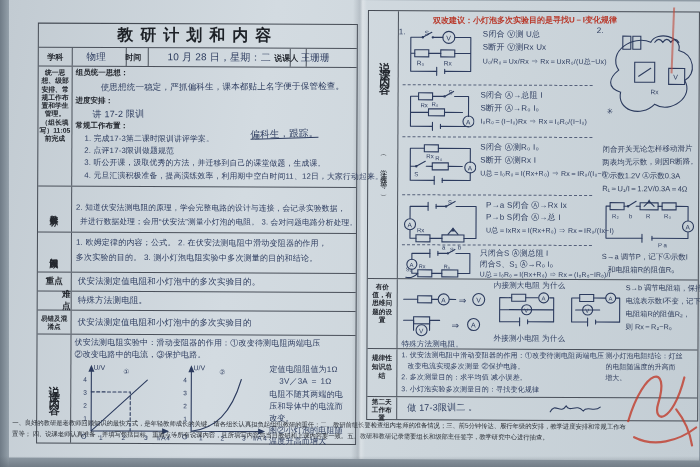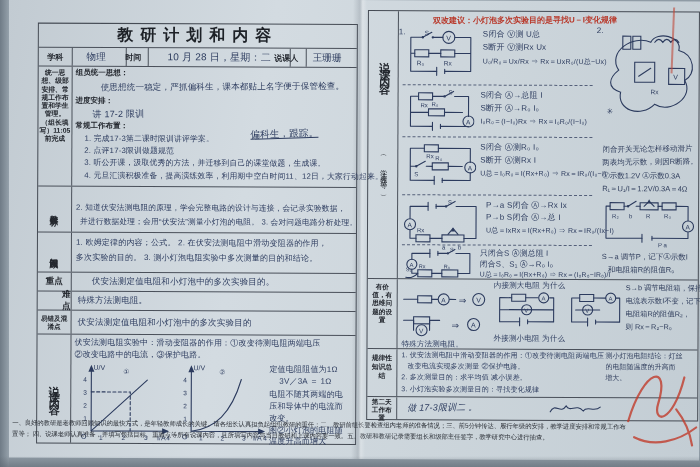--- a/index.html
+++ b/index.html
@@ -48,21 +48,21 @@
       <div class="row cen" style="top:0;height:24px;">
         <span class="title">教研计划和内容</span>
       </div>
 
       <div class="row" style="top:24px;height:19px;">
         <div class="cell cen lbl" style="left:0;width:34px;font-size:8px;">学科</div>
         <div class="cell cen hw" style="left:28px;width:60px;font-size:9.5px;">物理</div>
         <div class="cell cen lbl" style="left:80px;width:30px;font-size:8px;">时间</div>
         <div class="cell cen hw" style="left:110px;width:142px;font-size:10px;">10 月 28 日，星期：二</div>
         <div class="cell cen lbl" style="left:228px;width:40px;font-size:8px;">说课人</div>
-        <div class="cell cen hw" style="left:264px;width:49px;border-right:none;font-size:9.5px;">王珊珊</div>
+        <div class="cell cen hw" style="left:252px;width:49px;border-right:none;font-size:9.5px;">王珊珊</div>
       </div>
 
       <div class="row" style="top:43px;height:120px;">
         <div class="cell lbl" style="left:0;width:34px;font-size:6.8px;font-weight:bold;line-height:1.22;padding:2px 1px;text-align:center;">统一思想、级部安排、常规工作布置和学生管理。（组长填写）11:05前完成</div>
         <div class="cell" style="left:34px;right:0;border-right:none;">
           <span class="abs lbl" style="left:3px;top:1px;font-size:7.5px;">组员统一思想：</span>
           <span class="abs hw" style="left:28px;top:14px;font-size:8.5px;transform:rotate(-.6deg);">使思想统一稳定，严抓偏科生，课本都贴上名字便于保管检查。</span>
           <span class="abs lbl" style="left:3px;top:29px;font-size:7.5px;">进度安排：</span>
           <span class="abs hw" style="left:20px;top:41px;font-size:9px;transform:rotate(-1deg);">讲 17-2 限训</span>
           <span class="abs lbl" style="left:3px;top:54px;font-size:7.5px;">常规工作布置：</span>
@@ -86,21 +86,21 @@
         <div class="cell cen lbl vlabel" style="left:0;width:34px;font-size:8.5px;letter-spacing:1px;">知识回顾</div>
         <div class="cell" style="left:34px;right:0;border-right:none;">
           <span class="abs hw" style="left:4px;top:4px;font-size:8px;">1. 欧姆定律的内容；公式。 2. 在伏安法测电阻中滑动变阻器的作用，</span>
           <span class="abs hw" style="left:4px;top:19px;font-size:8px;">多次实验的目的。 3. 测小灯泡电阻实验中多次测量的目的和结论。</span>
         </div>
       </div>
 
       <div class="row" style="top:249px;height:19px;">
         <div class="cell cen lbl" style="left:0;width:34px;font-size:8.5px;">重点</div>
         <div class="cell" style="left:34px;right:0;border-right:none;">
-          <span class="abs hw" style="left:20px;top:3px;font-size:8.5px;">伏安法测定值电阻和小灯泡中的多次实验目的。</span>
+          <span class="abs hw" style="left:6px;top:3px;font-size:8.5px;">伏安法测定值电阻和小灯泡中的多次实验目的。</span>
         </div>
       </div>
 
       <div class="row" style="top:268px;height:19px;">
         <div class="cell cen lbl" style="left:0;width:34px;font-size:8.5px;padding-left:24px;">难点</div>
         <div class="cell" style="left:34px;right:0;border-right:none;">
           <span class="abs hw" style="left:6px;top:3px;font-size:8.5px;">特殊方法测电阻。</span>
         </div>
       </div>
 
@@ -384,21 +384,21 @@
           <span class="abs hw" style="left:4px;top:35px;font-size:7px;">3. 小灯泡实验多次测量目的：寻找变化规律</span>
           <span class="abs hw2" style="left:208px;top:1px;font-size:7px;">测小灯泡电阻结论：灯丝</span>
           <span class="abs hw2" style="left:208px;top:12px;font-size:7px;">的电阻随温度的升高而</span>
           <span class="abs hw2" style="left:208px;top:23px;font-size:7px;">增大。</span>
         </div>
       </div>
 
       <div class="row" style="top:386px;height:22px;border-bottom:none;">
         <div class="cell lbl" style="left:0;width:30px;font-size:6.6px;line-height:1.25;padding:1px 2px;text-align:center;">第二天工作布置</div>
         <div class="cell" style="left:30px;right:0;border-right:none;">
-          <span class="abs hw" style="left:10px;top:4px;font-size:9px;transform:rotate(-1deg);font-style:italic;">做 17-3限训二 。</span>
+          <span class="abs hw" style="left:10px;top:4px;font-size:9px;transform:rotate(-1deg);">做 17-3限训二 。</span>
           <svg class="abs" style="left:150px;top:2px;" width="56" height="18" viewBox="0 0 56 18">
             <path class="ink-stroke" d="M3,12 C8,2 13,15 19,6 C23,13 29,3 36,11 C40,5 47,13 53,7"></path>
           </svg>
         </div>
       </div>
     </div>
 
     <span class="abs" style="left:6px;top:421px;font-size:6.4px;color:#2a2e35;letter-spacing:-.1px;transform:rotate(.15deg);">一、良好的教研是老教师回顾知识的最快方式，是年轻教师成长的关键。请各组长认真担负起组织教研的重任；二、教研前组长要检查组内老师的准备情况；三、前5分钟传达、履行年级的安排，教学进度安排和常规工作布</span>
     <span class="abs" style="left:6px;top:432px;font-size:6.4px;color:#2a2e35;letter-spacing:-.1px;transform:rotate(.15deg);">置等；  四、说课老师认真准备，并填写包括目标、重难点等所有说课内容，且所填写内容与当日教研和上课内容要一致。五、教研和教研记录需要组长和级部主任签字，教学研究中心进行抽查。</span>
 

